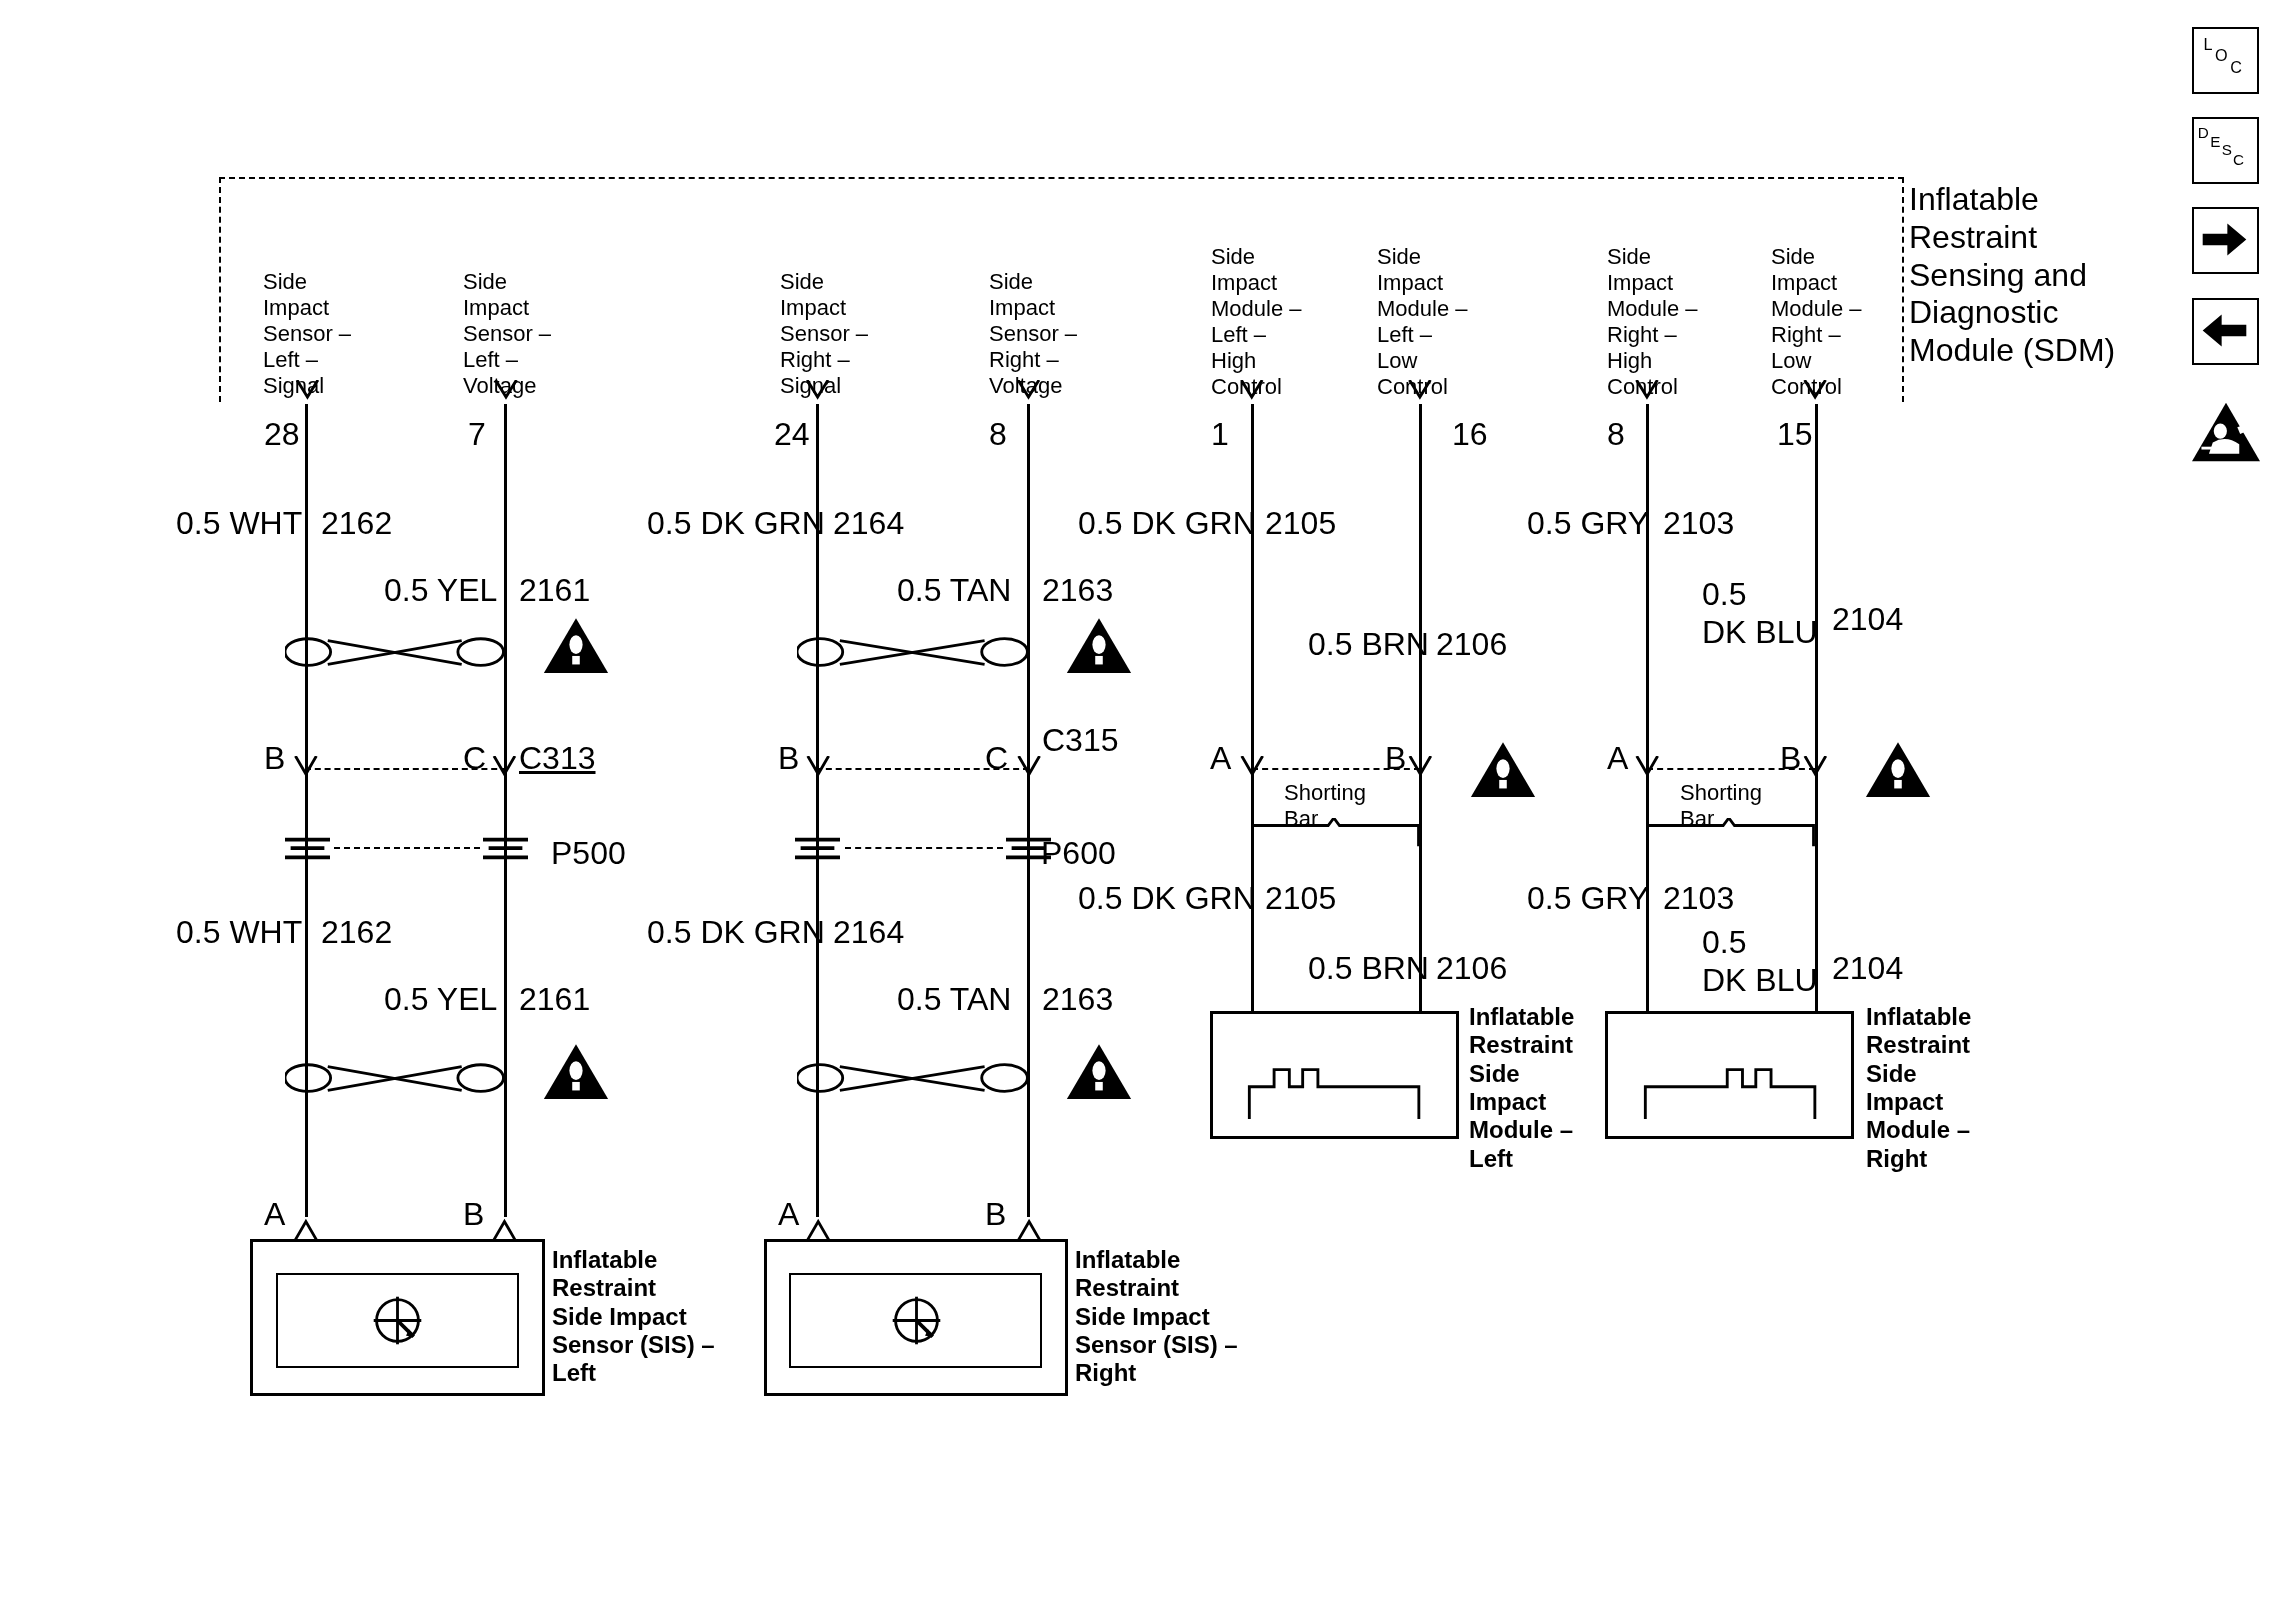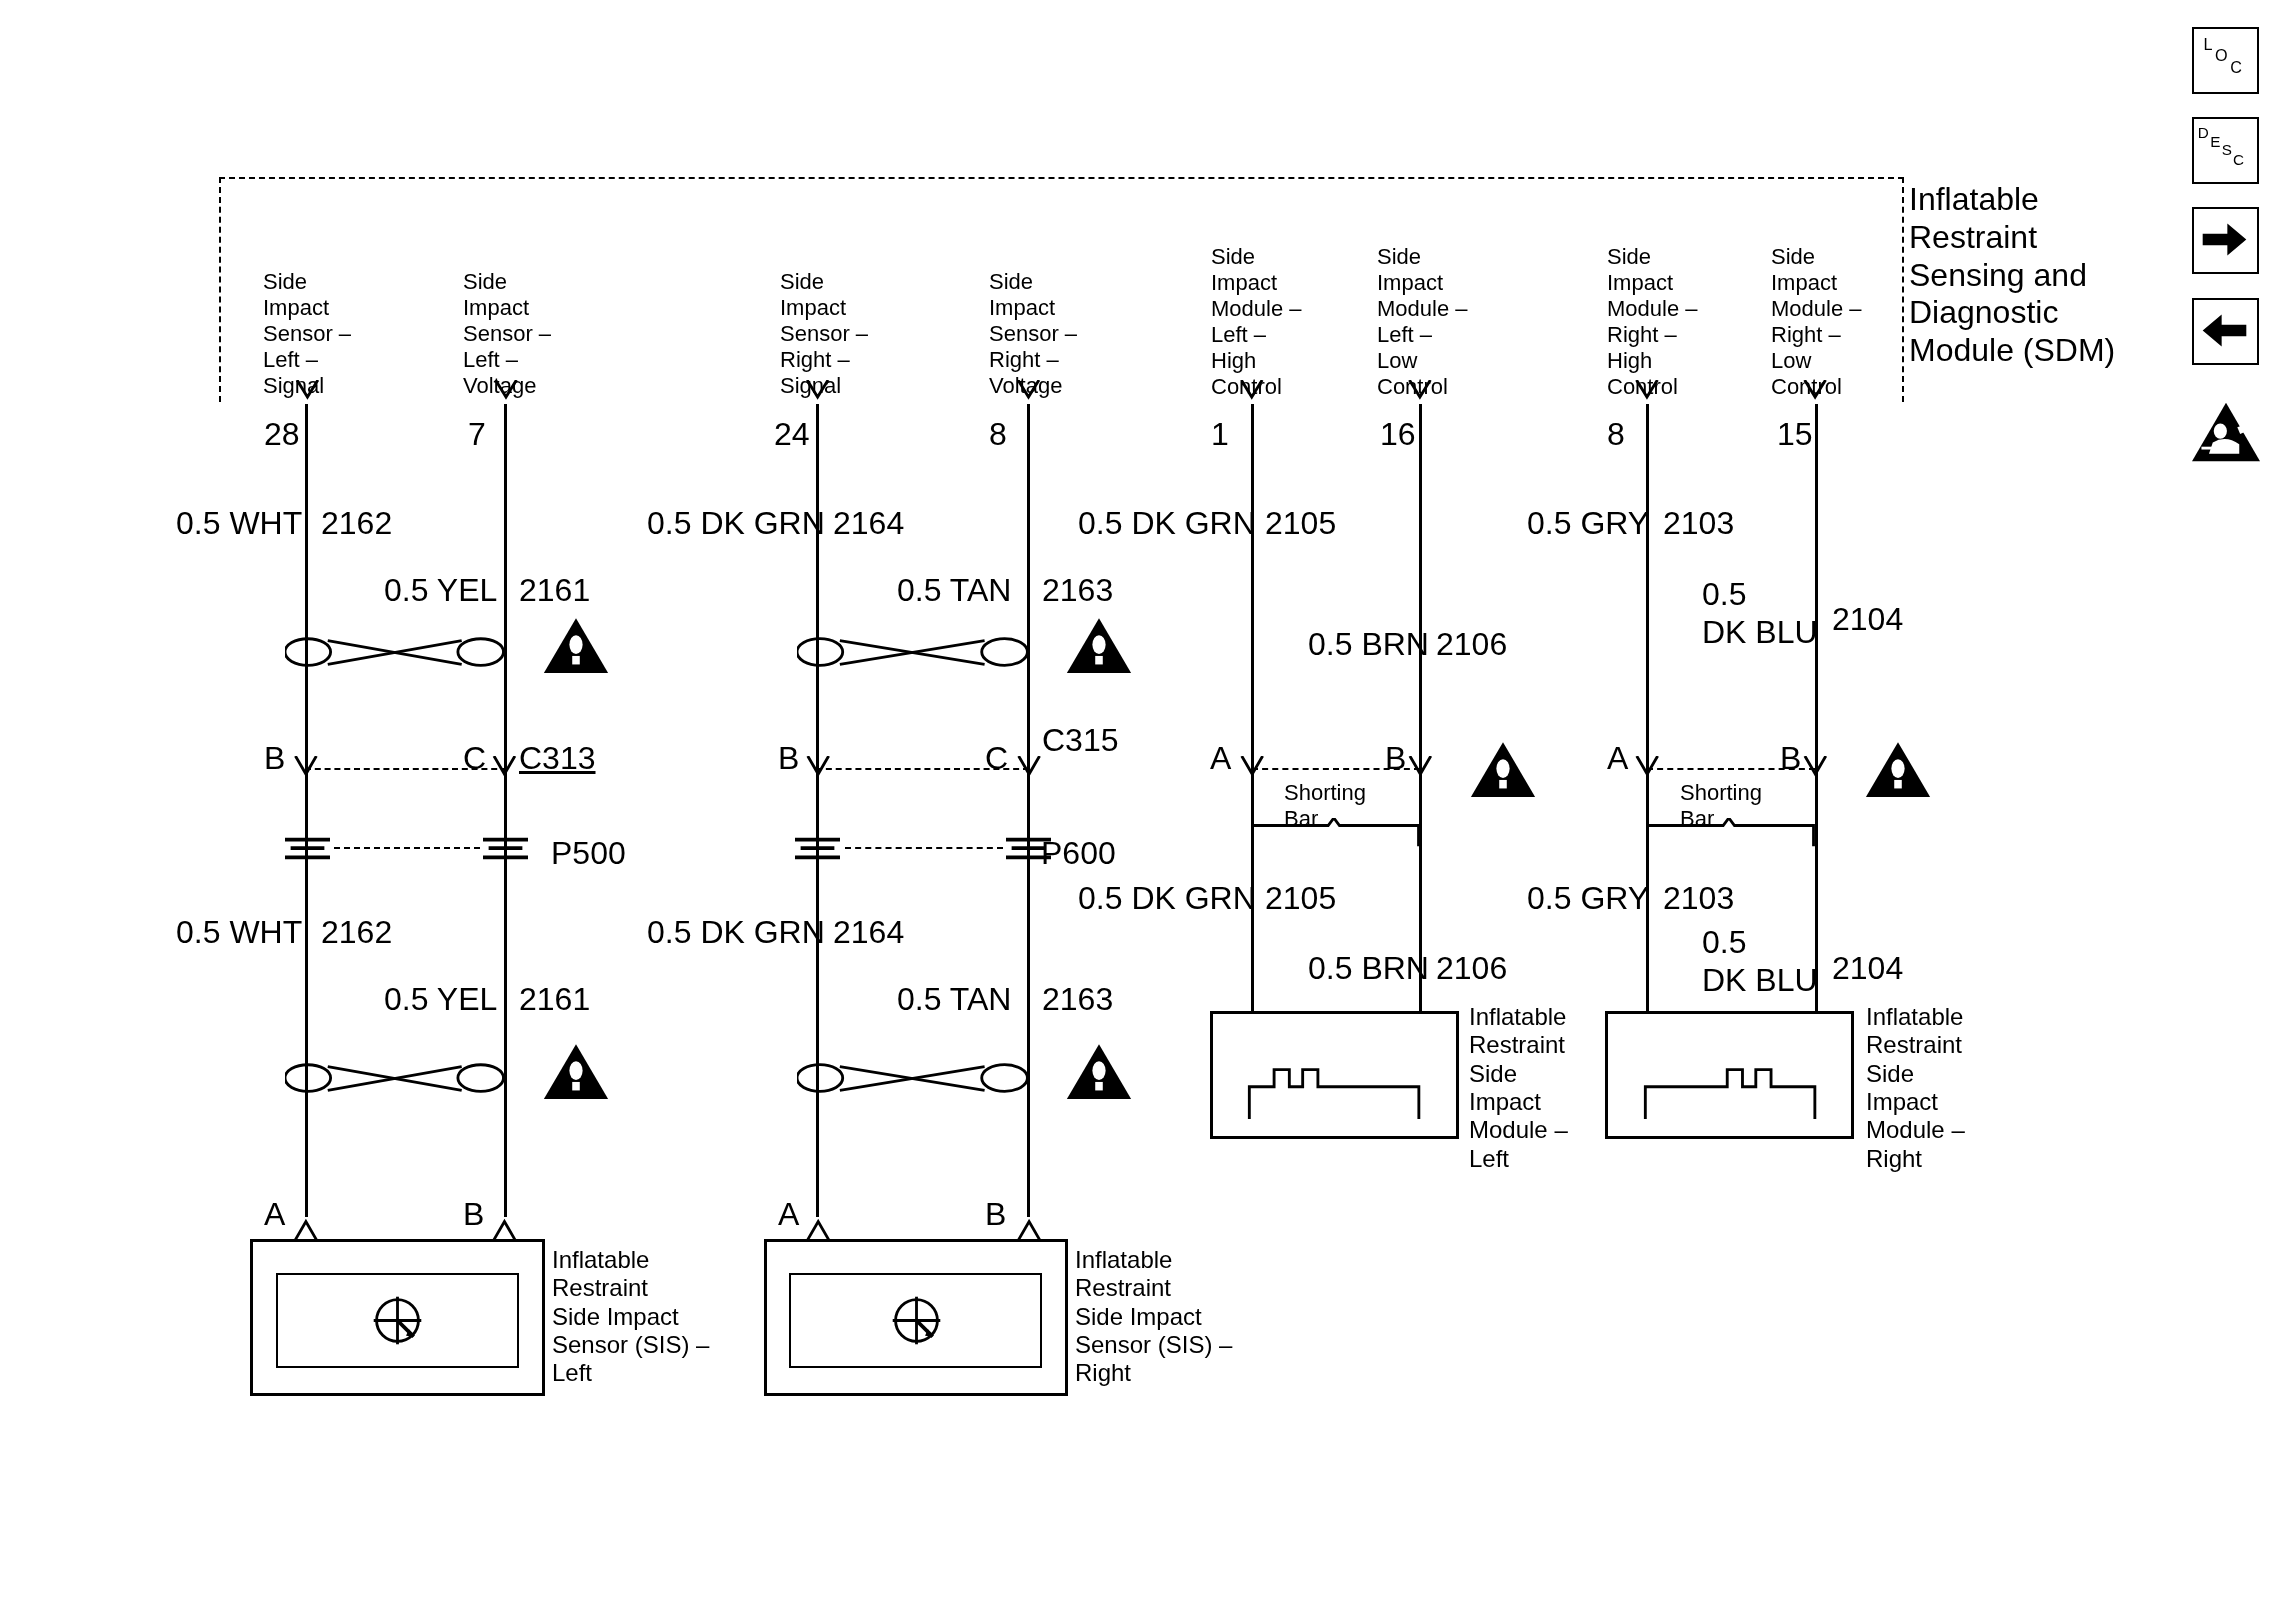--- a/index.html
+++ b/index.html
@@ -21,21 +21,21 @@
   .abs { position: absolute; }
   .txt {
     position: absolute;
     font-family: "Liberation Sans", sans-serif;
     color: #000;
     white-space: pre;
     line-height: 1.18;
   }
   .t22 { font-size: 22px; }
   .t24 { font-size: 32px; }
-  .t25b { font-size: 24px; font-weight: normal; }
+  .t25b { font-size: 24px; font-weight: bold; }
   .vline {
     position: absolute;
     width: 2.9px;
     background: #000;
   }
   .dashbox {
     position: absolute;
     border: 2.9px dashed #000;
     border-bottom: none;
     box-sizing: border-box;
@@ -119,21 +119,21 @@
 Module –
 Right –
 Low
 Control</div>
 
   <div class="txt t24" style="left:264px; top:416px;">28</div>
   <div class="txt t24" style="left:468px; top:416px;">7</div>
   <div class="txt t24" style="left:774px; top:416px;">24</div>
   <div class="txt t24" style="left:989px; top:416px;">8</div>
   <div class="txt t24" style="left:1211px; top:416px;">1</div>
-  <div class="txt t24" style="left:1380px; top:416px;text-align:right;">16</div>
+  <div class="txt t24" style="left:1452px; top:416px;text-align:right;">16</div>
   <div class="txt t24" style="left:1607px; top:416px;">8</div>
   <div class="txt t24" style="left:1777px; top:416px;">15</div>
 
   <svg class="abs" style="left:0; top:380px; width:2285px; height:28.5px;" viewBox="0 0 2402 30" width="2285" height="28.5">
     <g stroke="#000" stroke-width="3" fill="none">
       <polyline points="311,0 322,18 333,0"></polyline>
       <polyline points="520,0 531,18 542,0"></polyline>
       <polyline points="848,0 859,18 870,0"></polyline>
       <polyline points="1070,0 1081,18 1092,0"></polyline>
       <polyline points="1305,0 1316,18 1327,0"></polyline>

